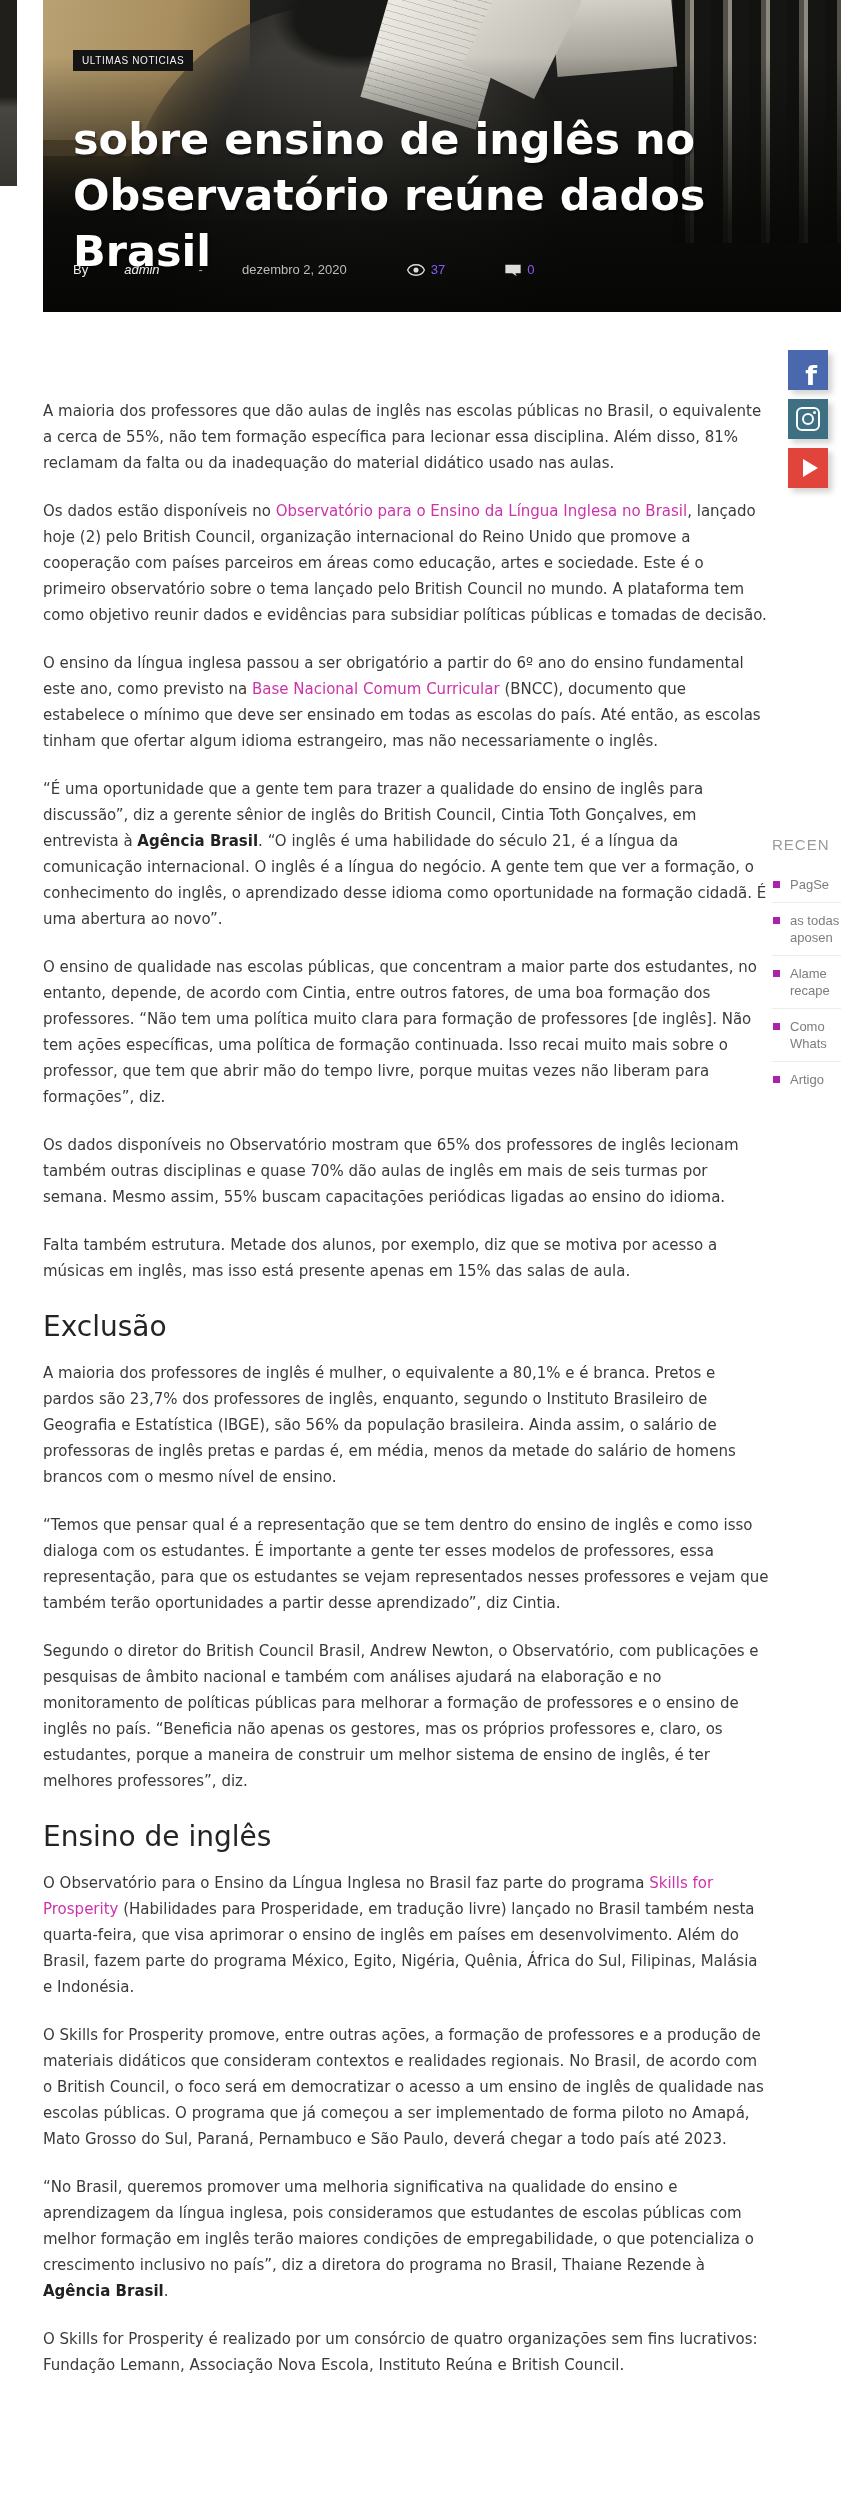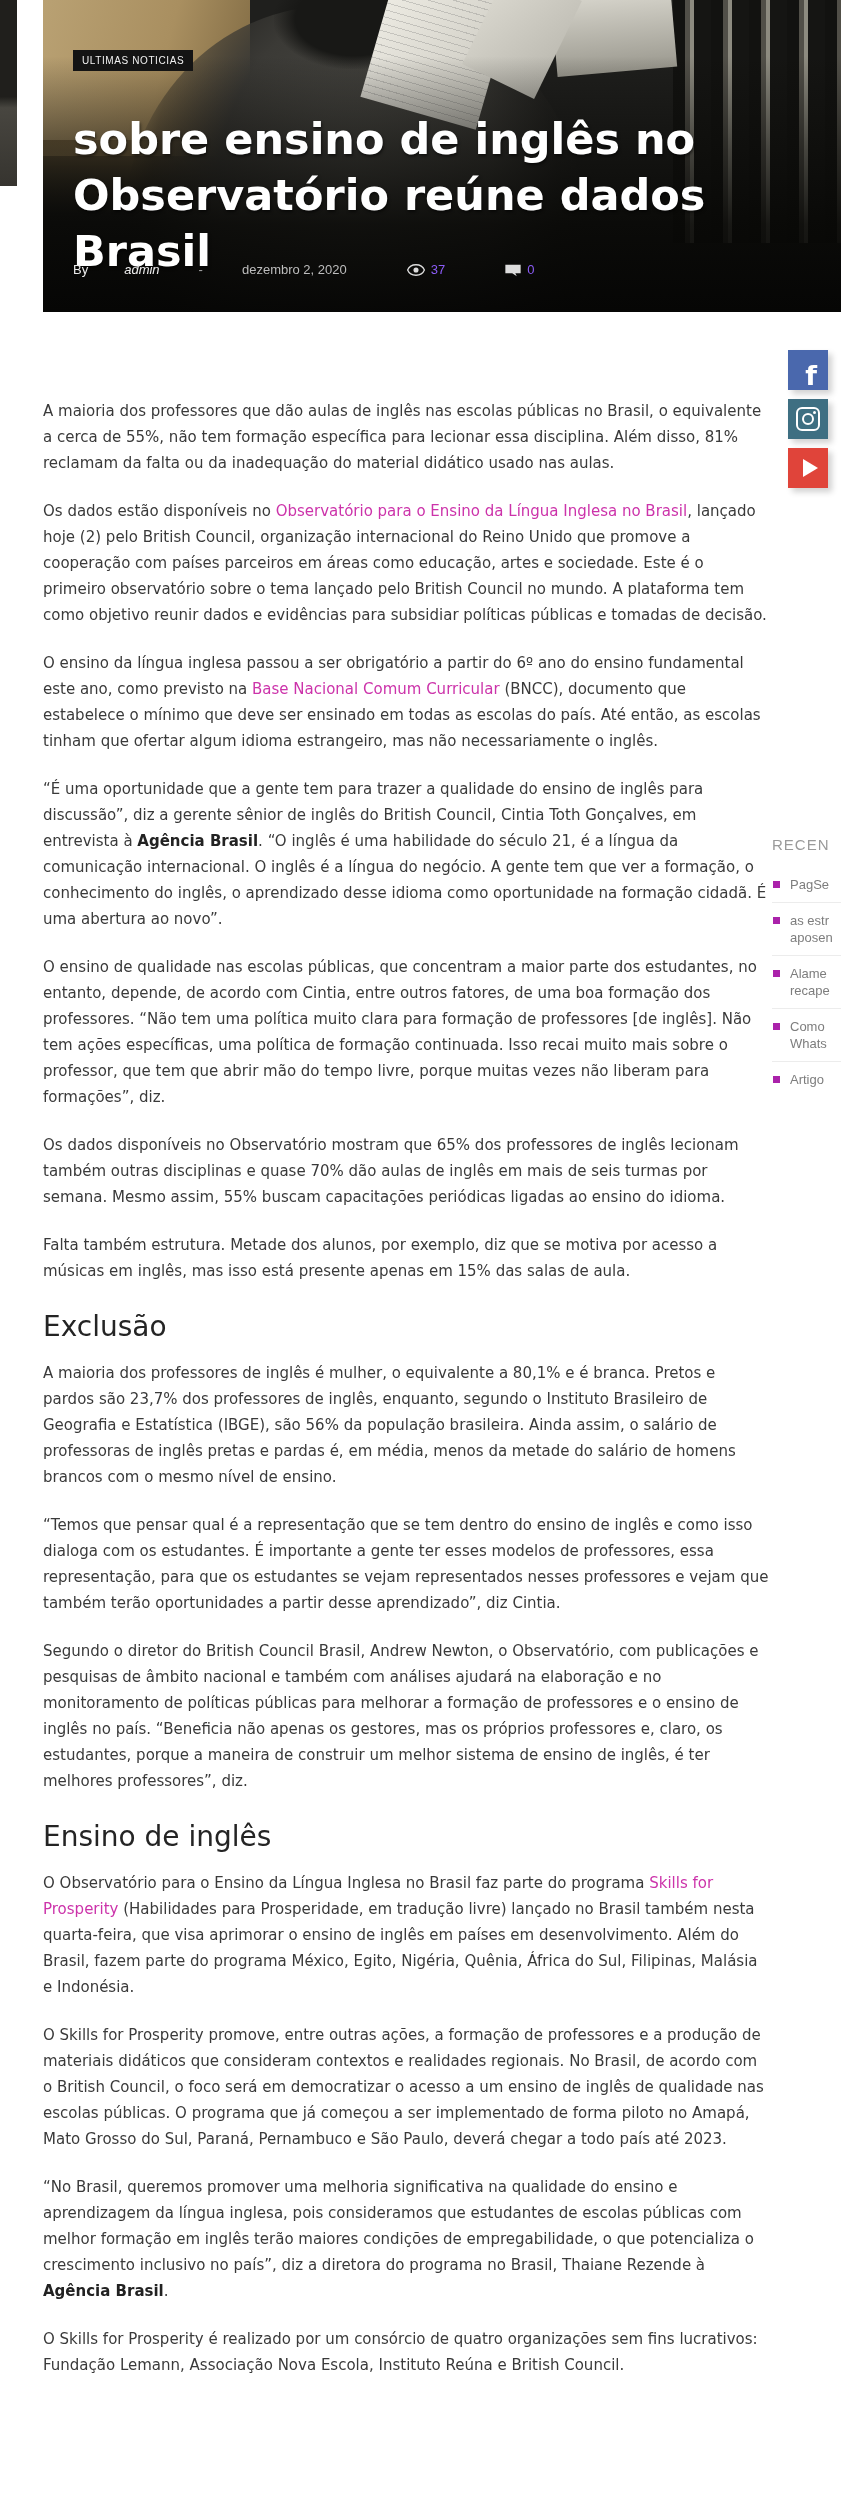--- a/index.html
+++ b/index.html
@@ -152,21 +152,21 @@
     <ul>
         <li>
           <span class="bullet"></span>
           <span class="rp-text">
             <span class="rp-line">PagSe</span>
           </span>
         </li>
         <li>
           <span class="bullet"></span>
           <span class="rp-text">
-            <span class="rp-line">as estr</span>
+            <span class="rp-line">as todas</span>
             <span class="rp-line">aposen</span>
           </span>
         </li>
         <li>
           <span class="bullet"></span>
           <span class="rp-text">
             <span class="rp-line">Alame</span>
             <span class="rp-line">recape</span>
           </span>
         </li>

